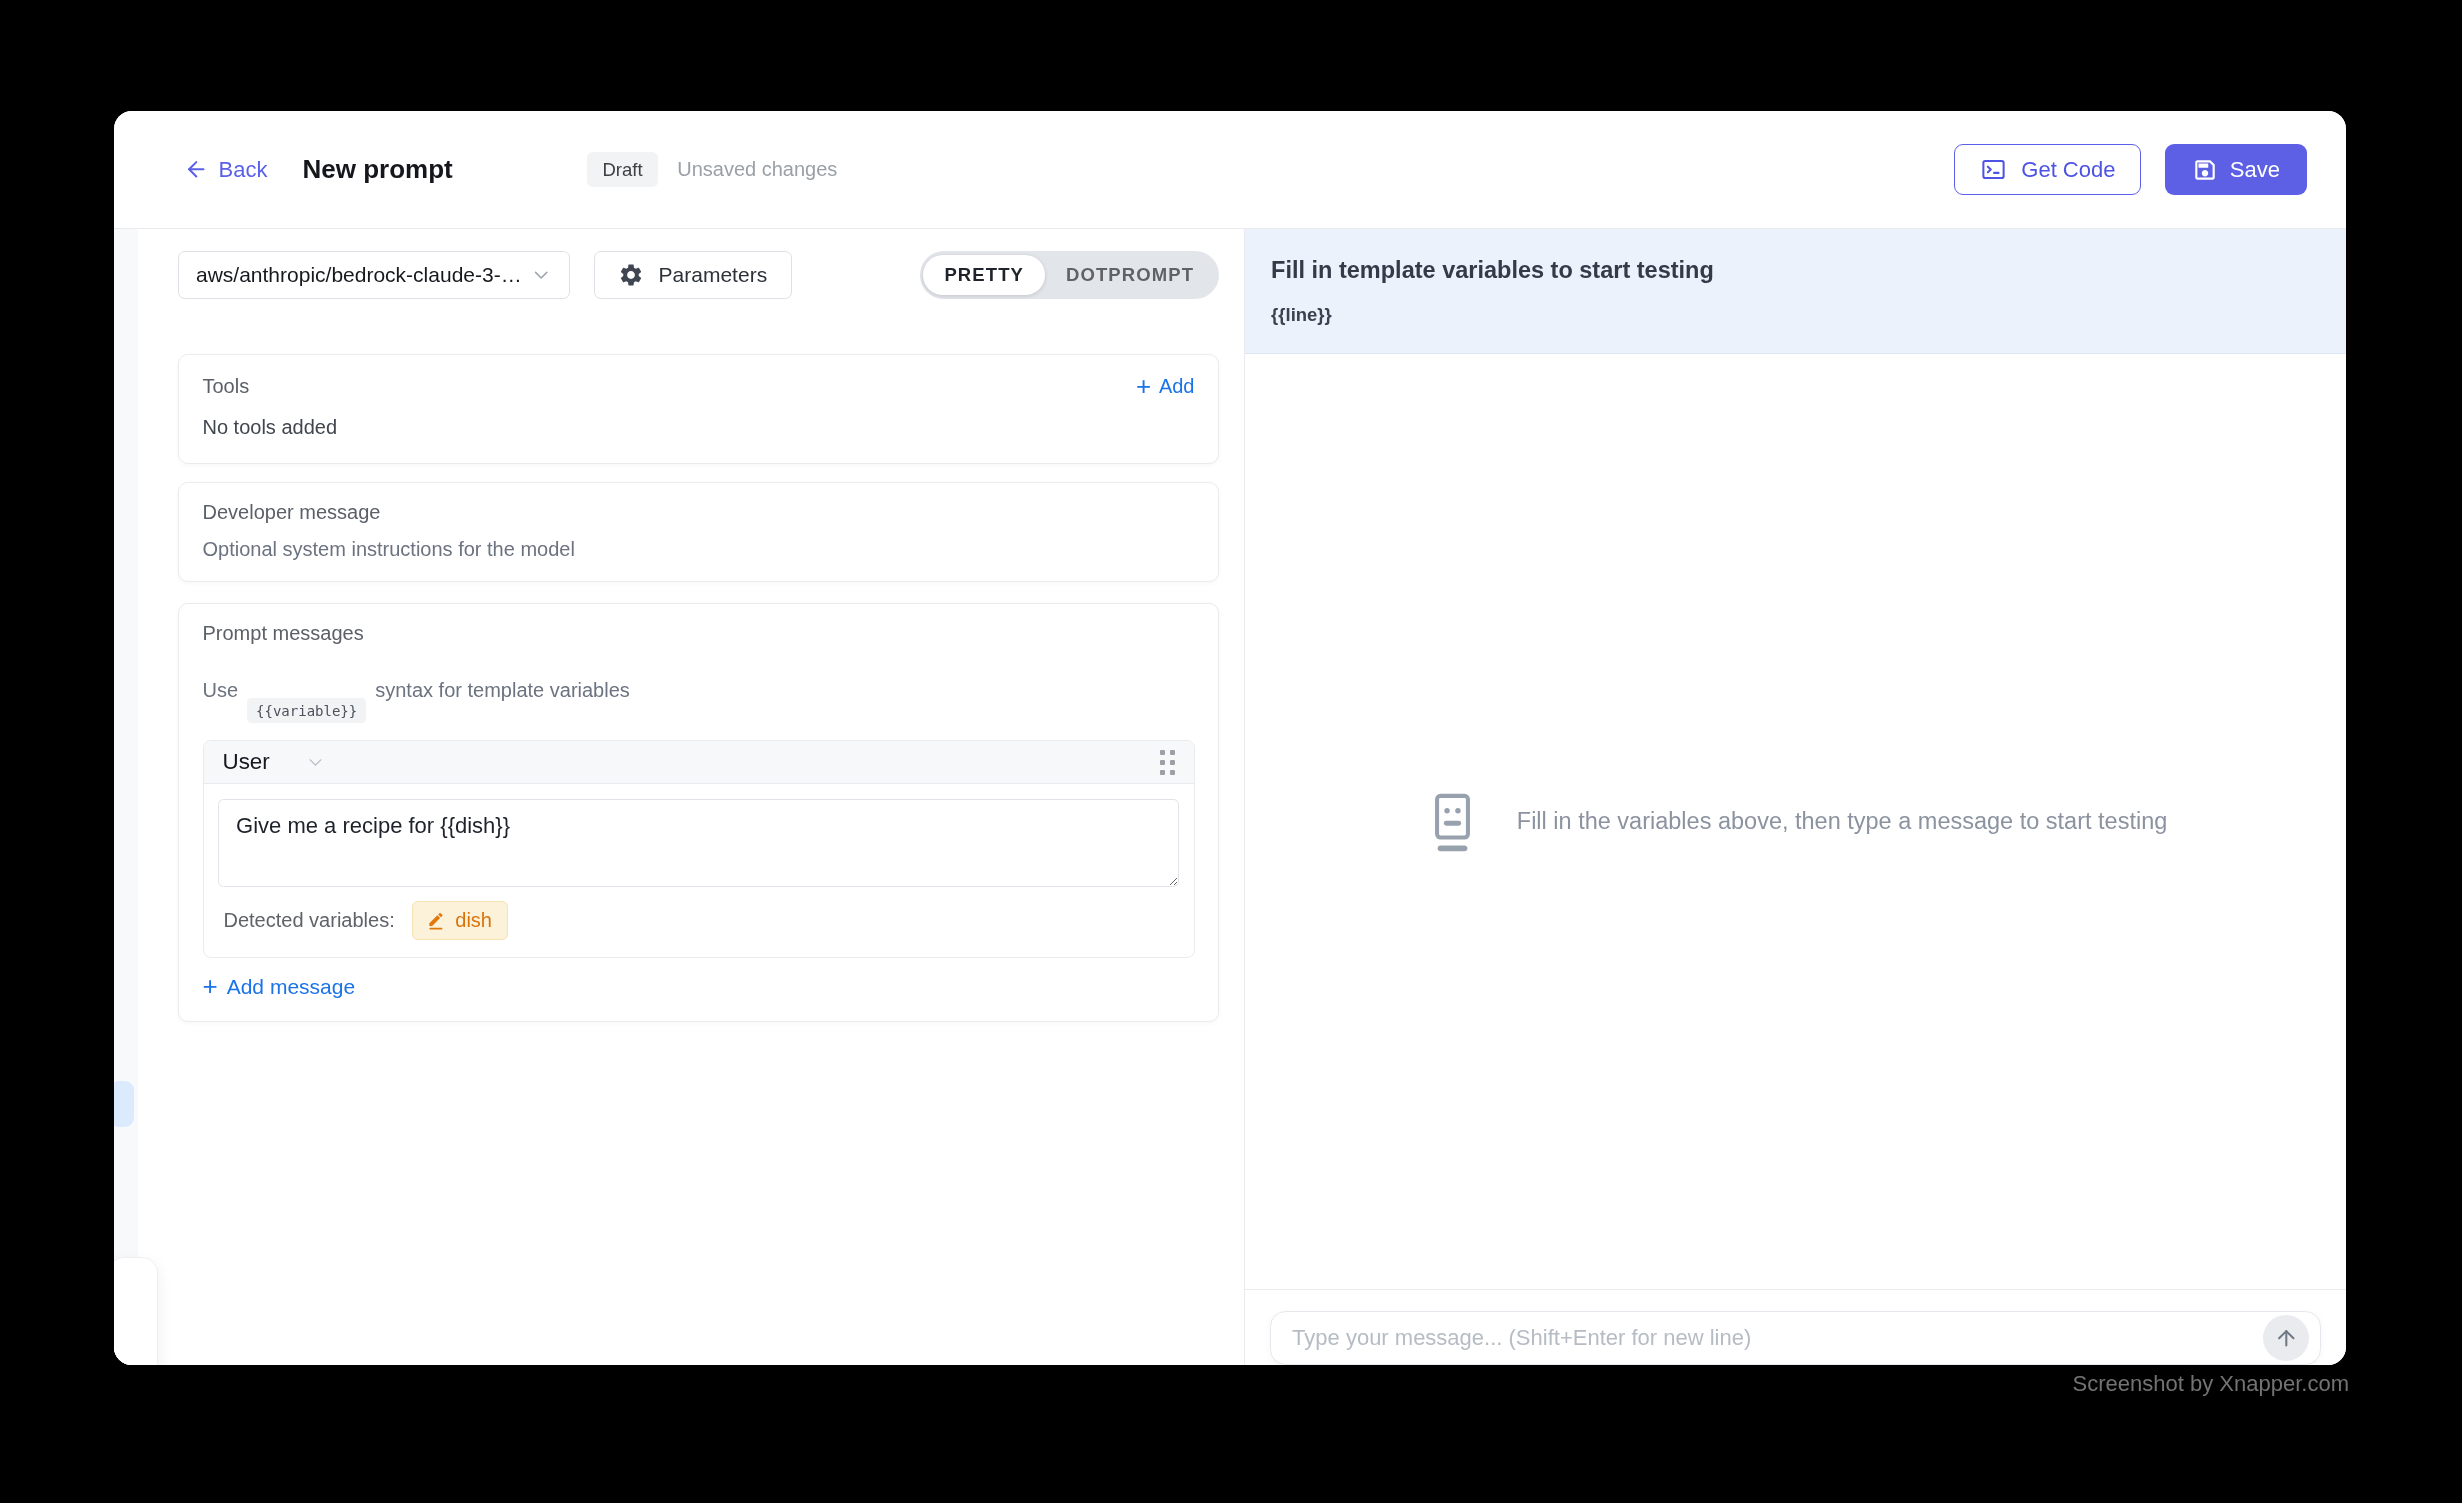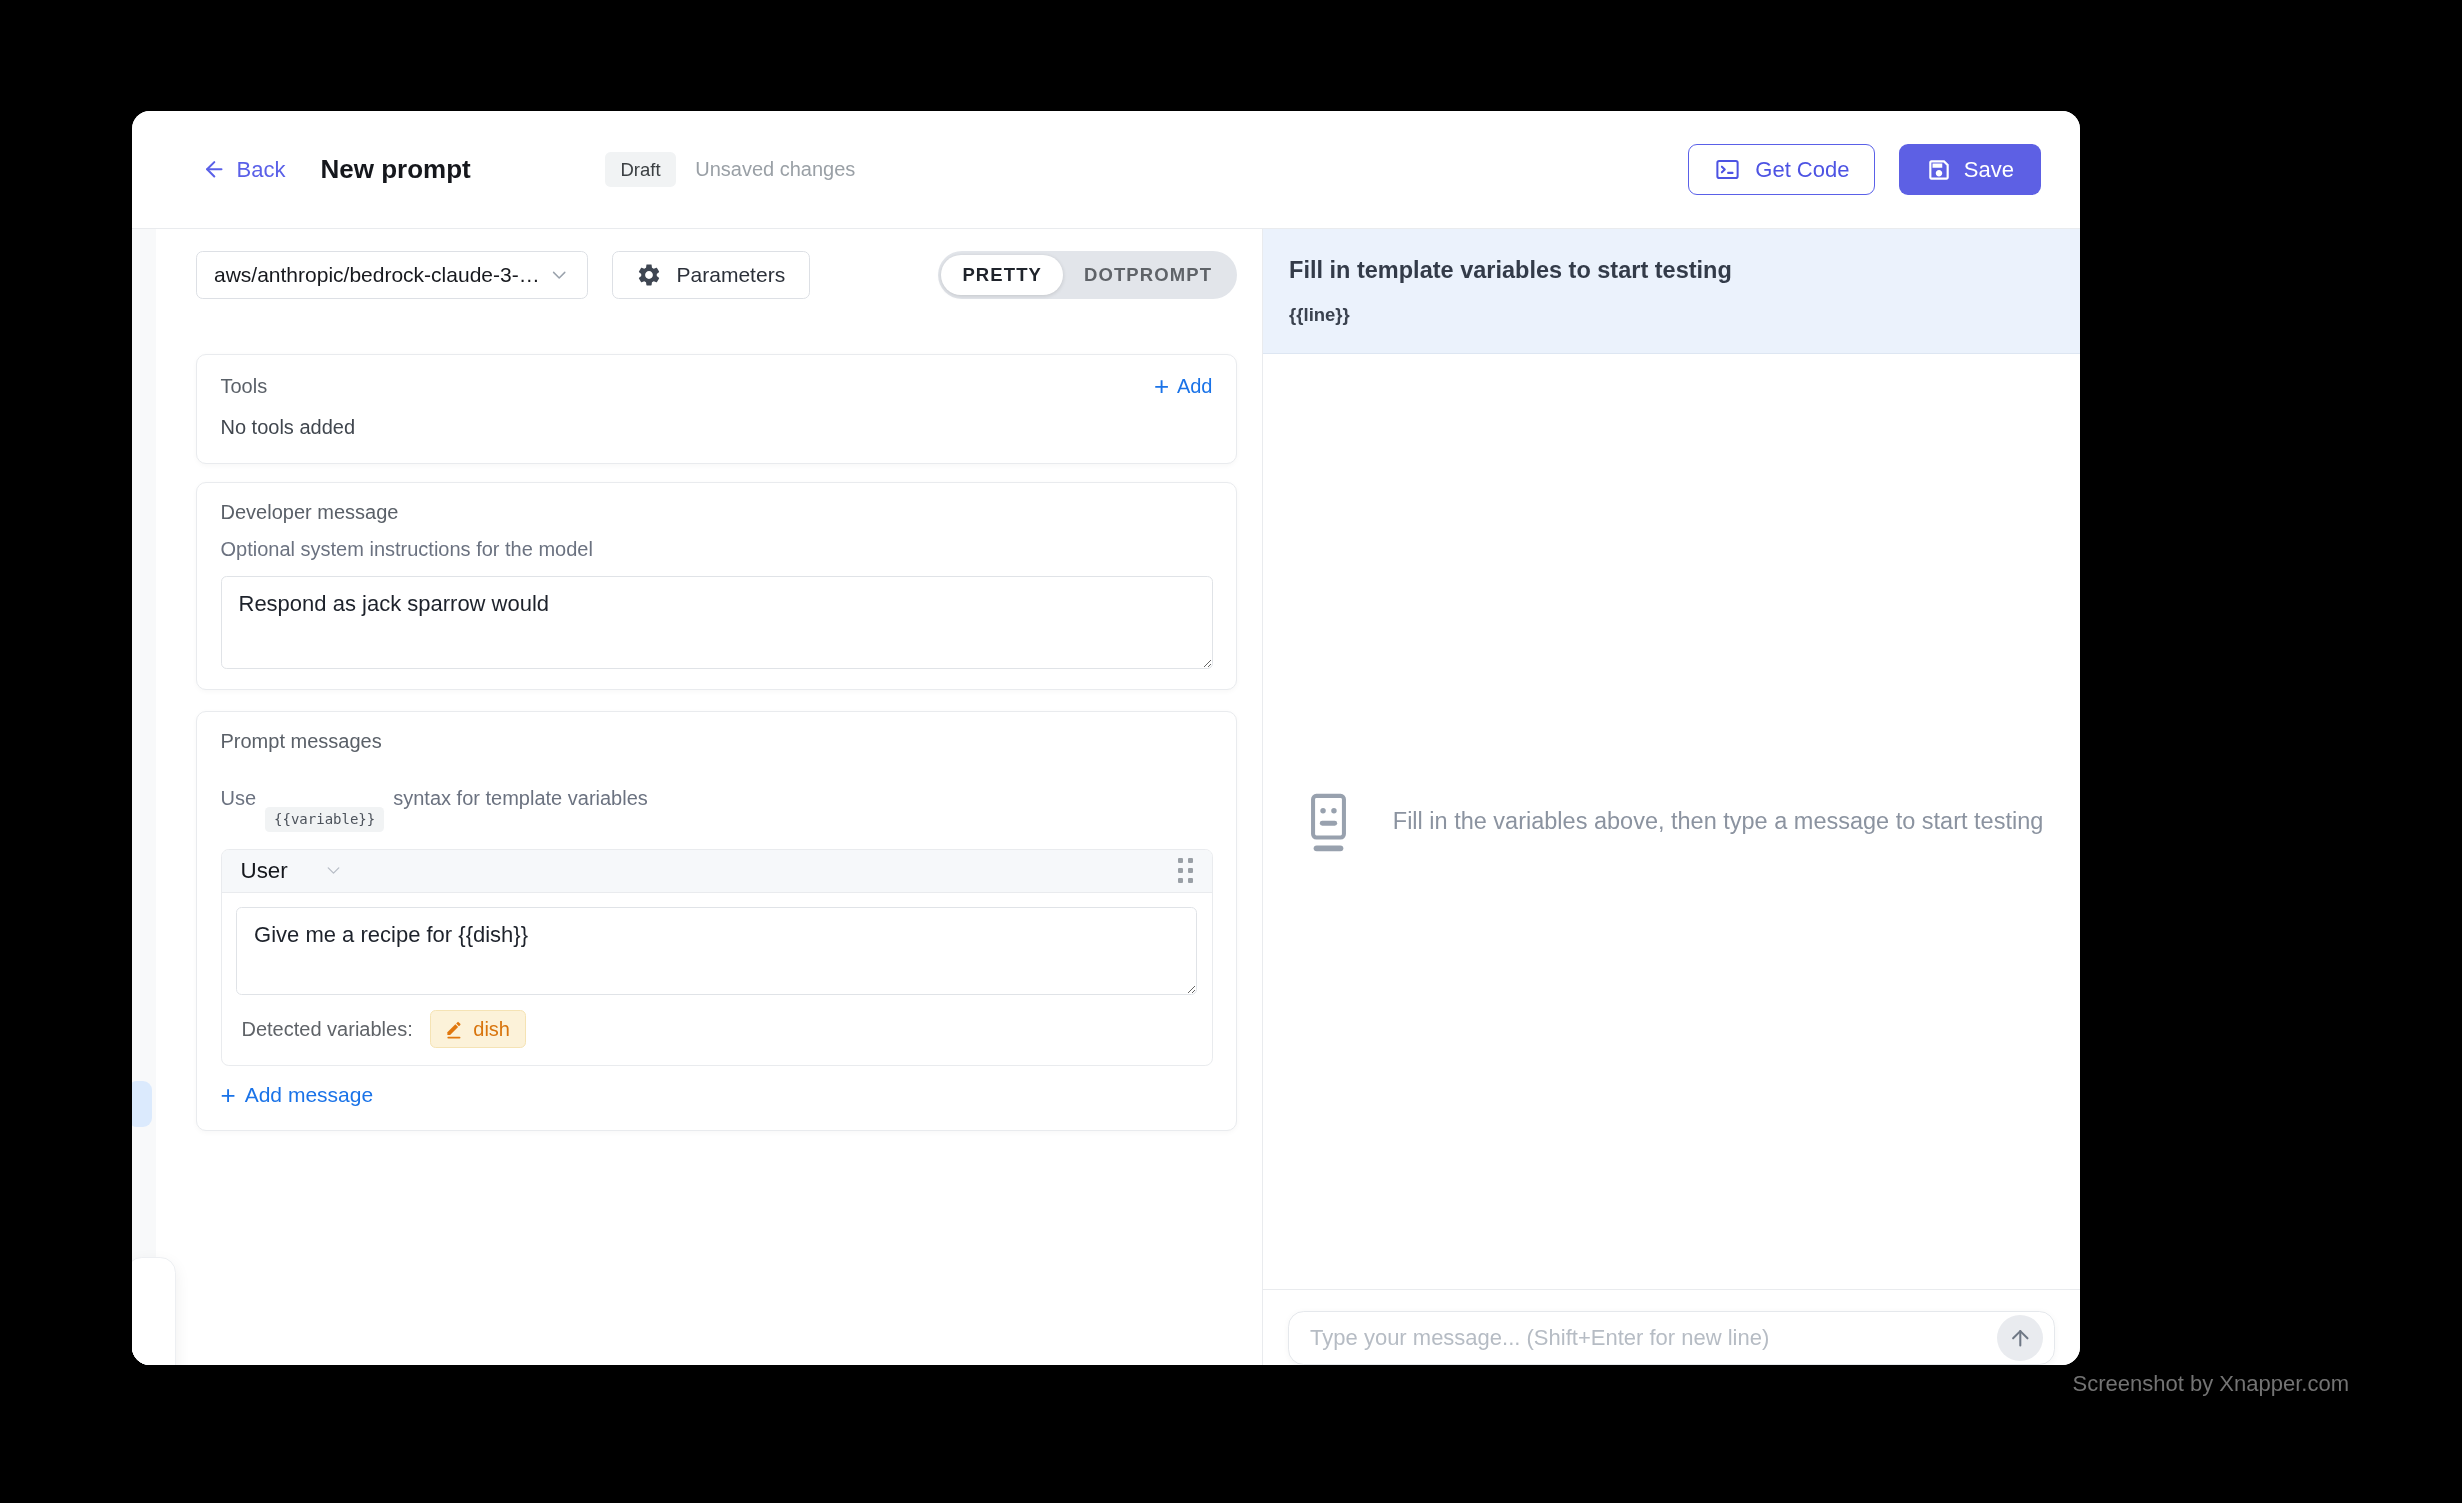--- a/index.html
+++ b/index.html
@@ -2,21 +2,21 @@
 <html style="font-size:9px"><head>
 <meta charset="utf-8">
 <style>
   * { margin:0; padding:0; box-sizing:border-box; }
   html,body { background:#000; }
   .stage {
     position:relative; width:2462px; height:1503px; background:#000;
     font-family:"Liberation Sans", sans-serif; overflow:hidden;
   }
   .window {
-    position:absolute; left:132px; top:111px; width:1948px; height:1254px;
+    position:absolute; left:114px; top:111px; width:2232px; height:1254px;
     background:#fff; border-radius:18px; overflow:hidden;
     display:flex; flex-direction:column;
   }
   
   .win-header {
     flex:0 0 118px; display:flex; align-items:center;
     padding:0 39px 0 70px; border-bottom:1.1px solid #e9ebee; background:#fff;
   }
   .back-btn { display:flex; align-items:center; gap:10px; color:#5a60e8; font-size:22px; font-weight:500; background:none; border:none; font-family:inherit; cursor:pointer; }
   .page-title { font-size:26px; font-weight:600; color:#15171c; margin-left:35px;text-align:center; }
@@ -191,21 +191,20 @@
                 <span class="plus-glyph">+</span>
                 <span>Add</span>
               </button>
             </div>
             <div class="muted">No tools added</div>
           </section>
 
           <section class="card dev-card">
             <div class="card-title">Developer message</div>
             <div class="card-sub">Optional system instructions for the model</div>
-            <textarea class="big-textarea" style="">Respond as jack sparrow would</textarea>
           </section>
 
           <section class="card prompt-card">
             <div class="card-title">Prompt messages</div>
             <div class="sub-row">
               <span>Use</span>
               <span class="code-chip">{{variable}}</span>
               <span>syntax for template variables</span>
             </div>
 

